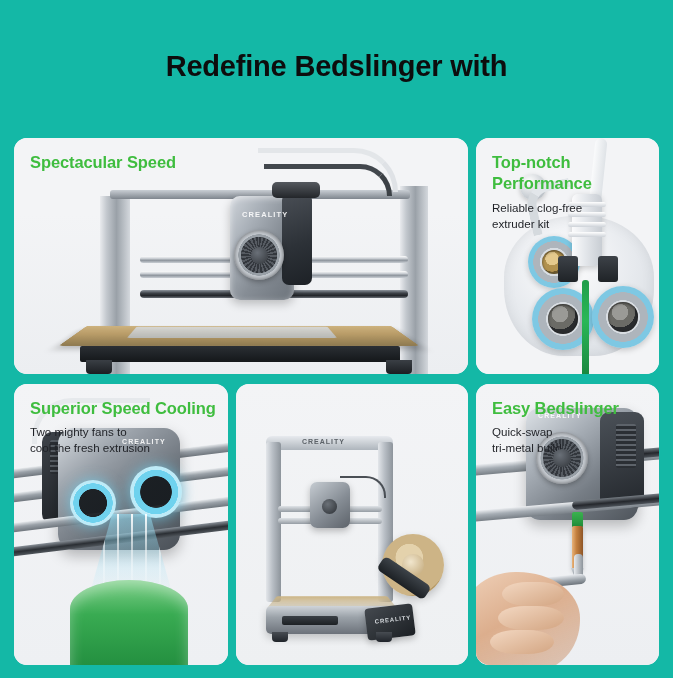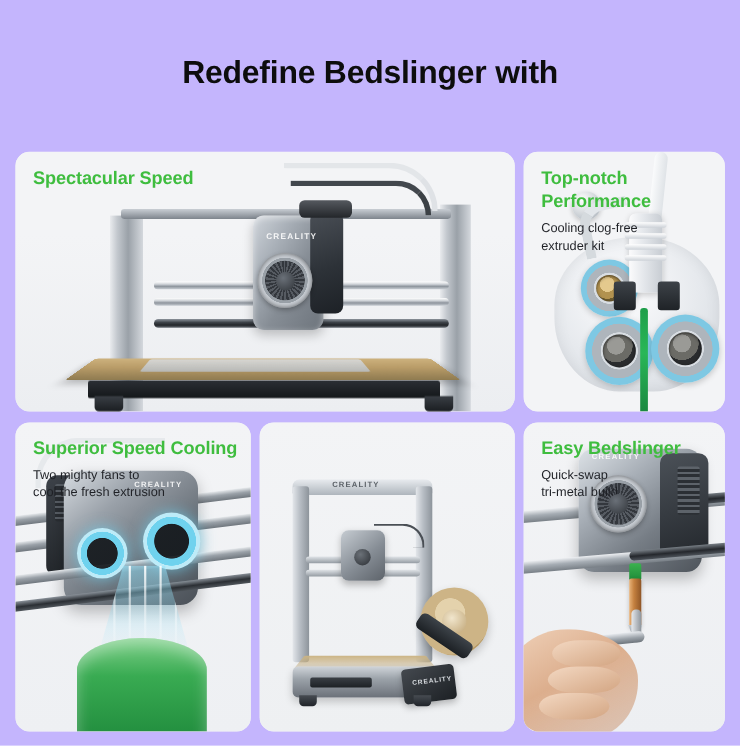--- a/index.html
+++ b/index.html
@@ -2,21 +2,21 @@
 <html><head>
 <meta charset="utf-8">
 <style>
   * { box-sizing: border-box; margin: 0; padding: 0; }
   html, body {
     width: 673px; height: 678px;
     background: #ffffff;
     font-family: "Liberation Sans", sans-serif;
     overflow: hidden;
   }
-  .page { position: relative; width: 673px; height: 678px; background: #c4b5fd; }
+  .page { position: relative; width: 673px; height: 678px; background: #14b8a6; }
 
   
   .headline {
     position: absolute; left: 0; top: 48px; width: 673px;
     text-align: center;
     font-size: 29px; font-weight: bold; line-height: 1.26;
     color: #0d0d0d; letter-spacing: -0.2px;
   }
   .headline span { display: block; }
 
@@ -487,21 +487,21 @@
       <div class="gear g2">
           <div class="hub"></div>
         </div>
       <div class="gear g3">
           <div class="hub"></div>
         </div>
       <div class="filament"></div>
     </div>
     <div class="card-title">Top-notch
 Performance</div>
-    <div class="card-sub">Cooling clog-free
+    <div class="card-sub">Reliable clog-free
 extruder kit</div>
   </div>
 
   <div class="card b" id="card-cooling">
     <div class="art" id="art-cool">
       <div class="r ra"></div>
       <div class="r rb"></div>
       <div class="cable"></div>
       <div class="bodyL"></div>
       <div class="vent"></div>

